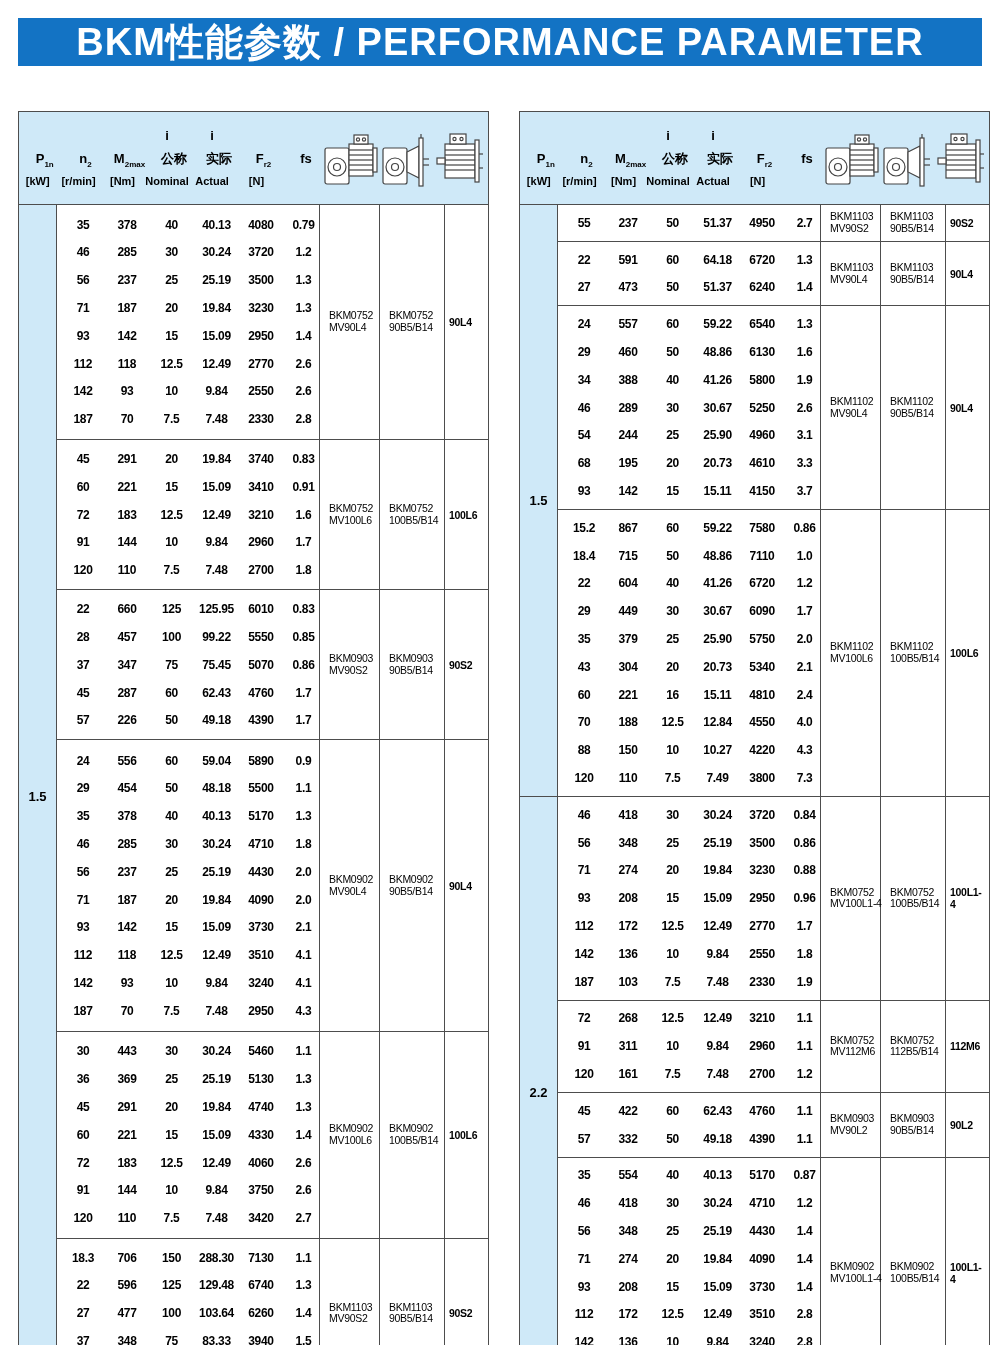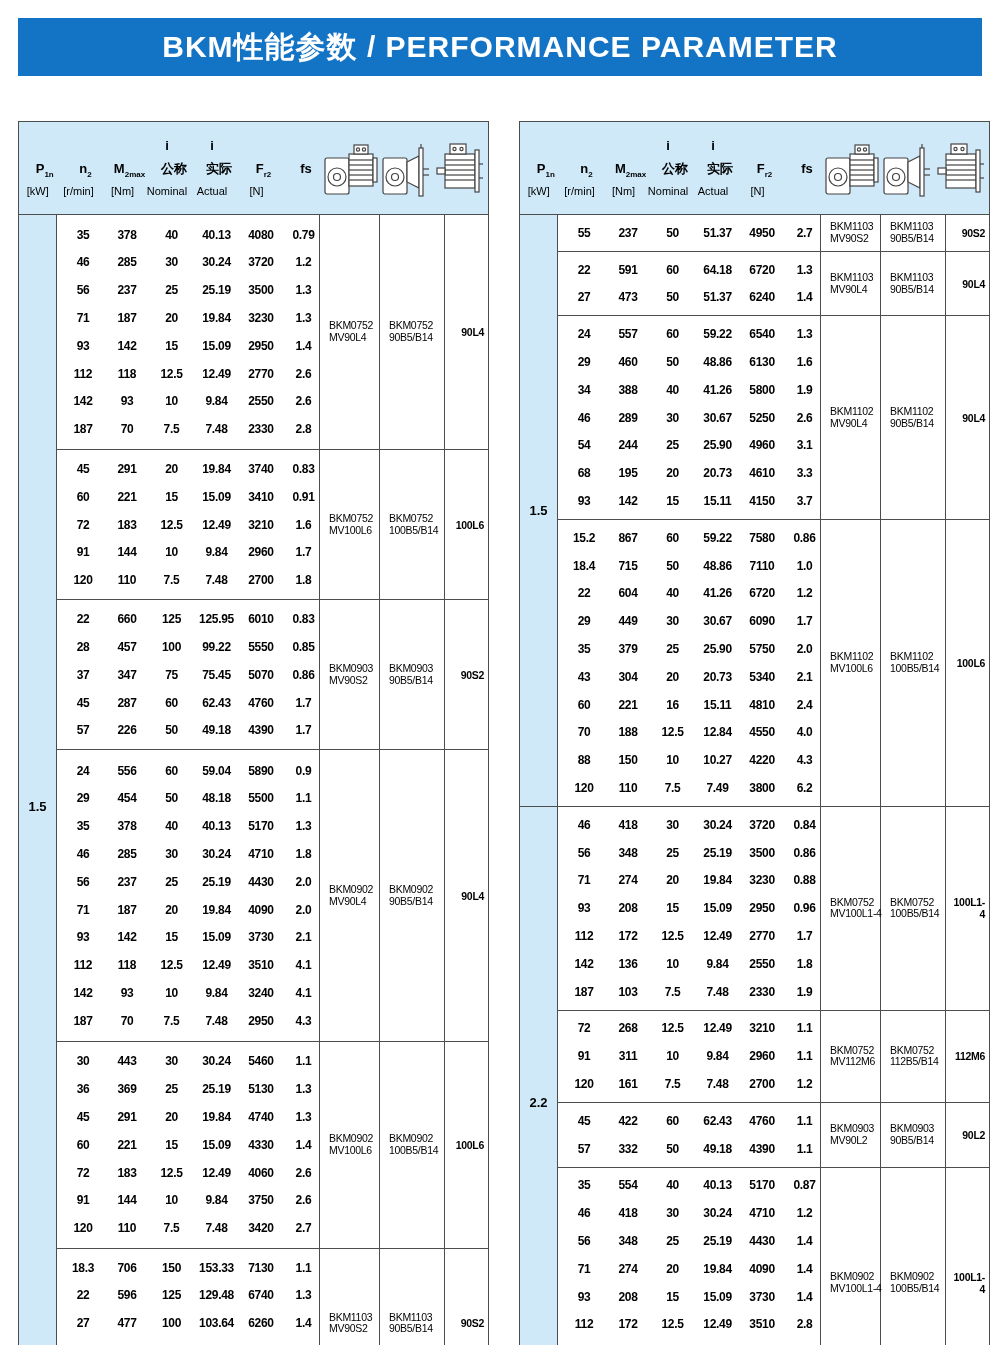--- a/index.html
+++ b/index.html
@@ -3,23 +3,23 @@
 <meta charset="utf-8">
 <style>
   html,body{margin:0;padding:0;}
   body{
     width:1000px;height:1345px;background:#ffffff;
     font-family:"Liberation Sans",sans-serif;
     -webkit-font-smoothing:antialiased;
     position:relative;overflow:hidden;
   }
   .banner{
-    margin:18px 18px 0 18px;height:58px;background:#1373c4;
+    margin:18px 18px 0 18px;height:48px;background:#1373c4;
     color:#ffffff;display:flex;align-items:center;justify-content:center;
-    font-size:30px;font-weight:bold;letter-spacing:1px;
+    font-size:38px;font-weight:bold;letter-spacing:1px;
   }
   .tables{display:flex;gap:30px;margin:45px 18px 0 18px;}
   table.perf{
     width:470px;border-collapse:collapse;table-layout:fixed;
     border:1px solid #4d4d4d;
   }
   table.perf col.c-p{width:38px;}
   table.perf col.c-d1,table.perf col.c-d2,table.perf col.c-d5{width:44px;}
   table.perf col.c-d3,table.perf col.c-d4{width:45px;}
   table.perf col.c-d6{width:41px;}
@@ -28,21 +28,21 @@
   table.perf col.c-sz{width:44px;}
 
   thead th{
     background:#cfe9f8;height:92px;padding:0;margin:0;
     font-weight:bold;vertical-align:middle;border-bottom:1px solid #4d4d4d;
   }
   .hcol{display:flex;flex-direction:column;align-items:center;justify-content:center;height:80px;}
   .ht{font-size:13px;height:22px;line-height:22px;font-weight:bold;}
   .hm{font-size:13px;height:24px;line-height:24px;font-weight:bold;white-space:nowrap;margin-left:14px;}
   .hm sub{font-size:8px;font-weight:bold;}
-  .hb{font-size:11px;height:20px;line-height:20px;font-weight:normal;white-space:nowrap;}
+  .hb{font-size:11px;height:20px;line-height:20px;font-weight:bold;white-space:nowrap;}
   .imgrow{display:flex;align-items:center;justify-content:space-around;padding:0 2px;}
   .imgrow svg{display:block;}
 
   tbody td{padding:4px;vertical-align:middle;}
   td.pcell{
     background:#cfe9f8;border-right:1px solid #4d4d4d;
     text-align:center;font-size:13px;font-weight:bold;
   }
   td.dcell{border-right:1px solid #4d4d4d;}
   td.m1,td.m2{border-right:1px solid #4d4d4d;}
@@ -54,21 +54,21 @@
     height:27.8px;align-items:center;
   }
   .drow span{
     text-align:center;font-size:12px;font-weight:bold;letter-spacing:-0.3px;
     display:block;
   }
   td.m1 .mline,td.m2 .mline{
     font-size:10.5px;font-weight:normal;line-height:11.5px;
     padding-left:5px;letter-spacing:-0.3px;white-space:nowrap;
   }
-  td.sz{text-align:right;font-size:10.5px;font-weight:bold;letter-spacing:-0.3px;}
+  td.sz{text-align:left;font-size:10.5px;font-weight:bold;letter-spacing:-0.3px;}
 </style>
 </head>
 <body>
 
 <div class="banner">BKM性能参数 / PERFORMANCE PARAMETER</div>
 
 <div class="tables">
 
   <table class="perf" id="table-0">
     <colgroup>
@@ -526,21 +526,21 @@
             <div class="mline">100B5/B14</div>
           </td>
           <td class="sz">100L6</td>
         </tr>
         <tr class="group-start">
           <td class="dcell" colspan="6">
             <div class="drow">
               <span>18.3</span>
               <span>706</span>
               <span>150</span>
-              <span>153.33</span>
+              <span>288.30</span>
               <span>7130</span>
               <span>1.1</span>
             </div>
             <div class="drow">
               <span>22</span>
               <span>596</span>
               <span>125</span>
               <span>129.48</span>
               <span>6740</span>
               <span>1.3</span>
@@ -887,21 +887,21 @@
               <span>10.27</span>
               <span>4220</span>
               <span>4.3</span>
             </div>
             <div class="drow">
               <span>120</span>
               <span>110</span>
               <span>7.5</span>
               <span>7.49</span>
               <span>3800</span>
-              <span>6.2</span>
+              <span>7.3</span>
             </div>
           </td>
           <td class="m1">
             <div class="mline">BKM1102</div>
             <div class="mline">MV100L6</div>
           </td>
           <td class="m2">
             <div class="mline">BKM1102</div>
             <div class="mline">100B5/B14</div>
           </td>

